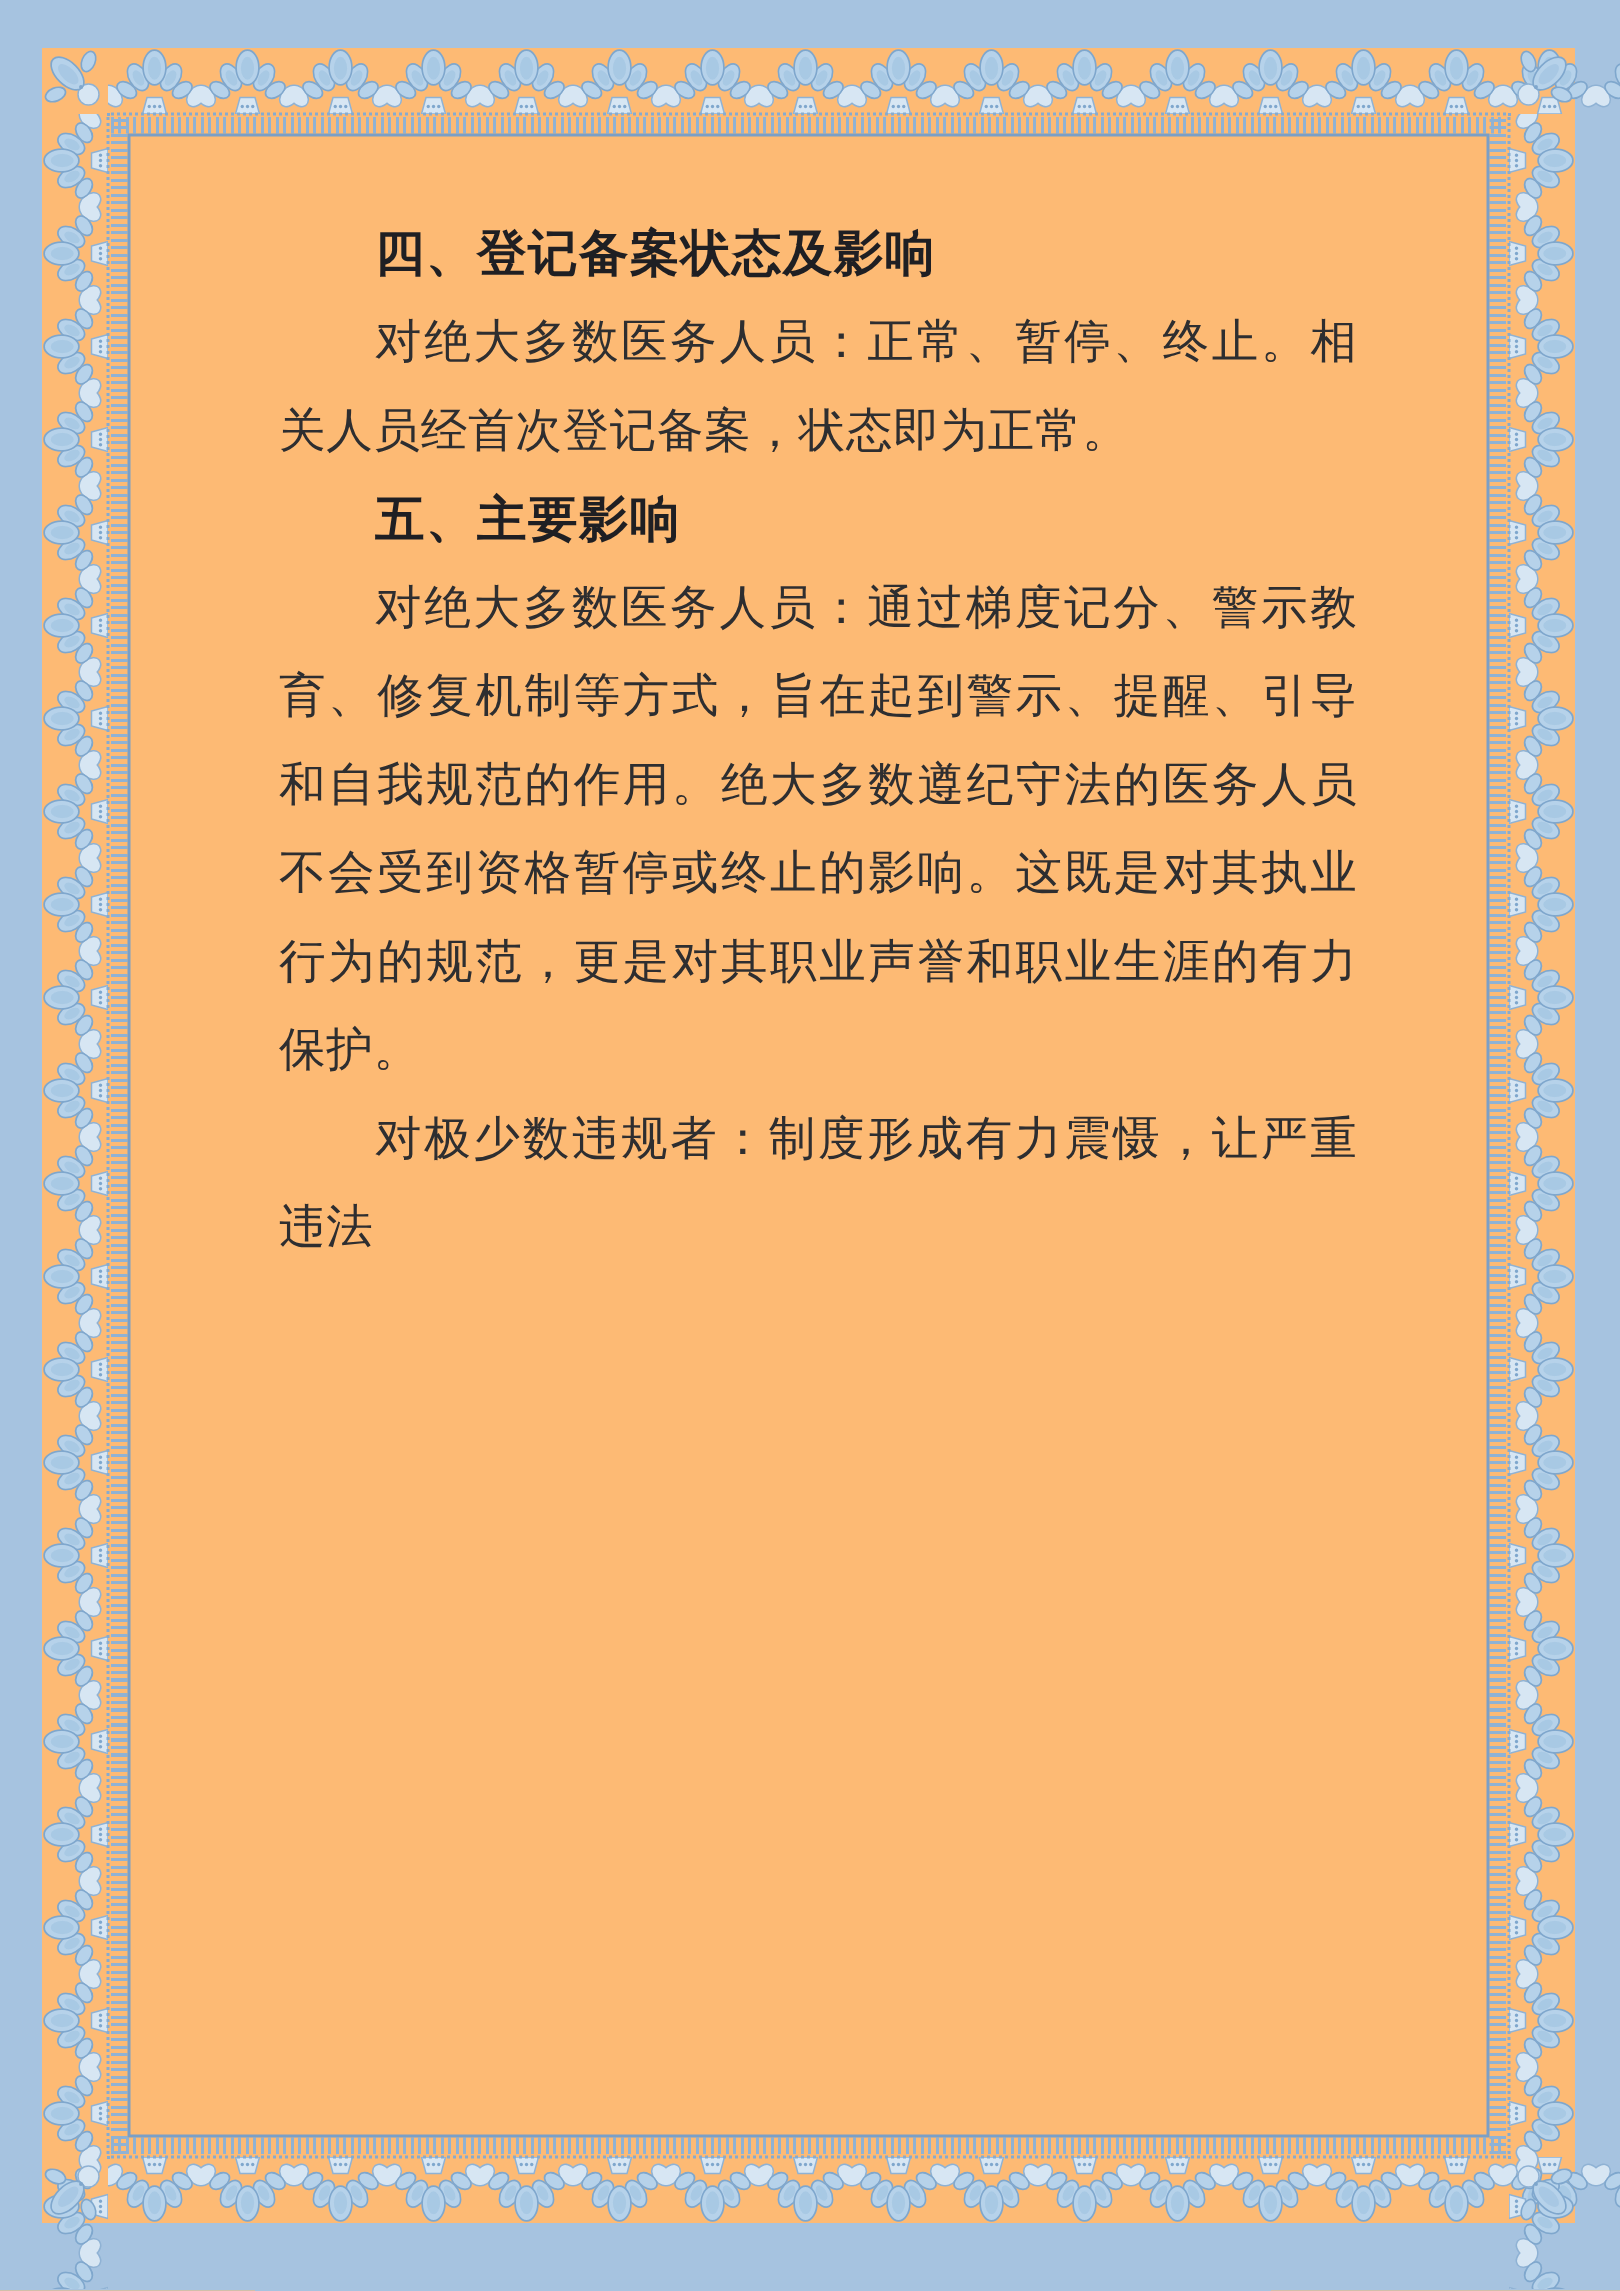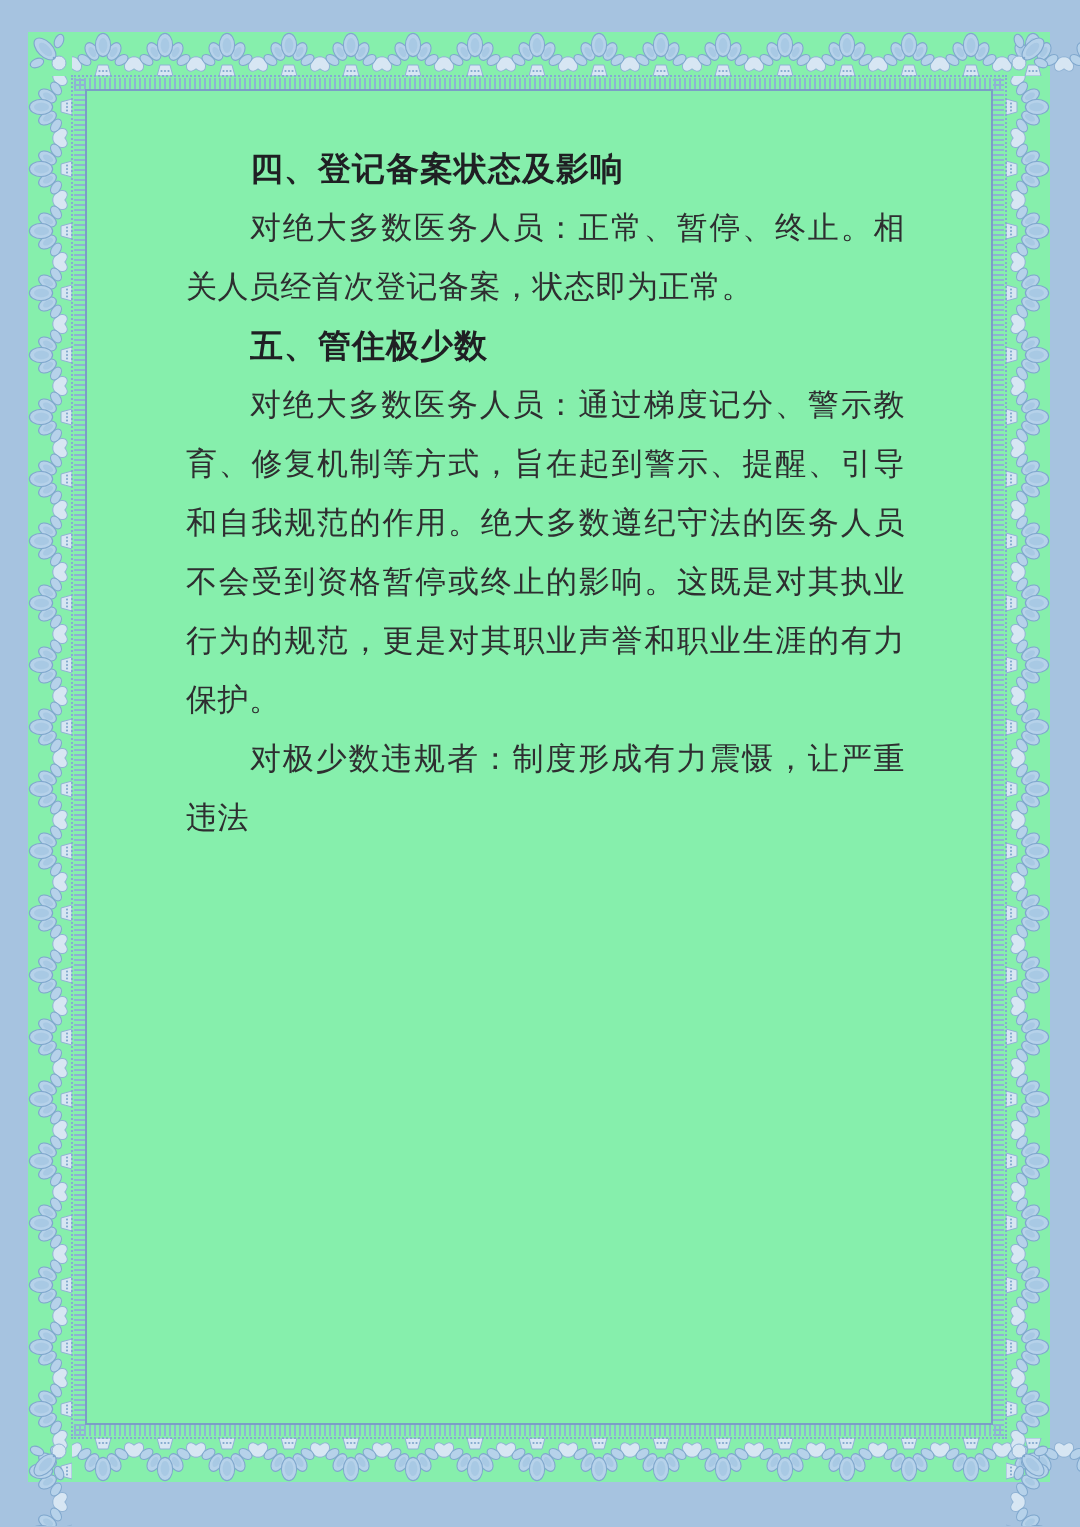--- a/index.html
+++ b/index.html
@@ -4,21 +4,21 @@
 <style>
   html,body{margin:0;padding:0;}
   body{
     width:1080px;height:1527px;
     background:#a6c3e0;
     position:relative;overflow:hidden;
     font-family:"Liberation Serif","DejaVu Serif",serif;
   }
   .page{
     position:absolute;left:28px;top:32px;right:30px;bottom:45px;
-    background:#86efac;
+    background:#fdba74;
   }
   
   .lace{position:absolute;display:block;}
   .lace-top{top:0;left:44px;right:44px;height:44px;}
   .lace-bottom{bottom:0;left:44px;right:44px;height:44px;}
   .lace-left{left:0;top:44px;bottom:44px;width:44px;}
   .lace-right{right:0;top:44px;bottom:44px;width:44px;}
   .corner{position:absolute;width:44px;height:44px;}
   .corner-tl{top:0;left:0;}
   .corner-tr{top:0;right:0;transform:scaleX(-1);}
@@ -137,19 +137,19 @@
   <div class="frame-dotted"></div>
   <div class="hatch hatch-top"></div>
   <div class="hatch hatch-bottom"></div>
   <div class="hatch hatch-left"></div>
   <div class="hatch hatch-right"></div>
   <div class="frame-solid"></div>
 
   <div class="content">
     <h2 class="sec">四、登记备案状态及影响</h2>
     <p class="body-para">对绝大多数医务人员：正常、暂停、终止。相关人员经首次登记备案，状态即为正常。</p>
-    <h2 class="sec">五、管住极少数</h2>
+    <h2 class="sec">五、主要影响</h2>
     <p class="body-para">对绝大多数医务人员：通过梯度记分、警示教育、修复机制等方式，旨在起到警示、提醒、引导和自我规范的作用。绝大多数遵纪守法的医务人员不会受到资格暂停或终止的影响。这既是对其执业行为的规范，更是对其职业声誉和职业生涯的有力保护。</p>
     <p class="body-para">对极少数违规者：制度形成有力震慑，让严重违法</p>
 
   </div>
 
 </div>
 
 </body></html>

